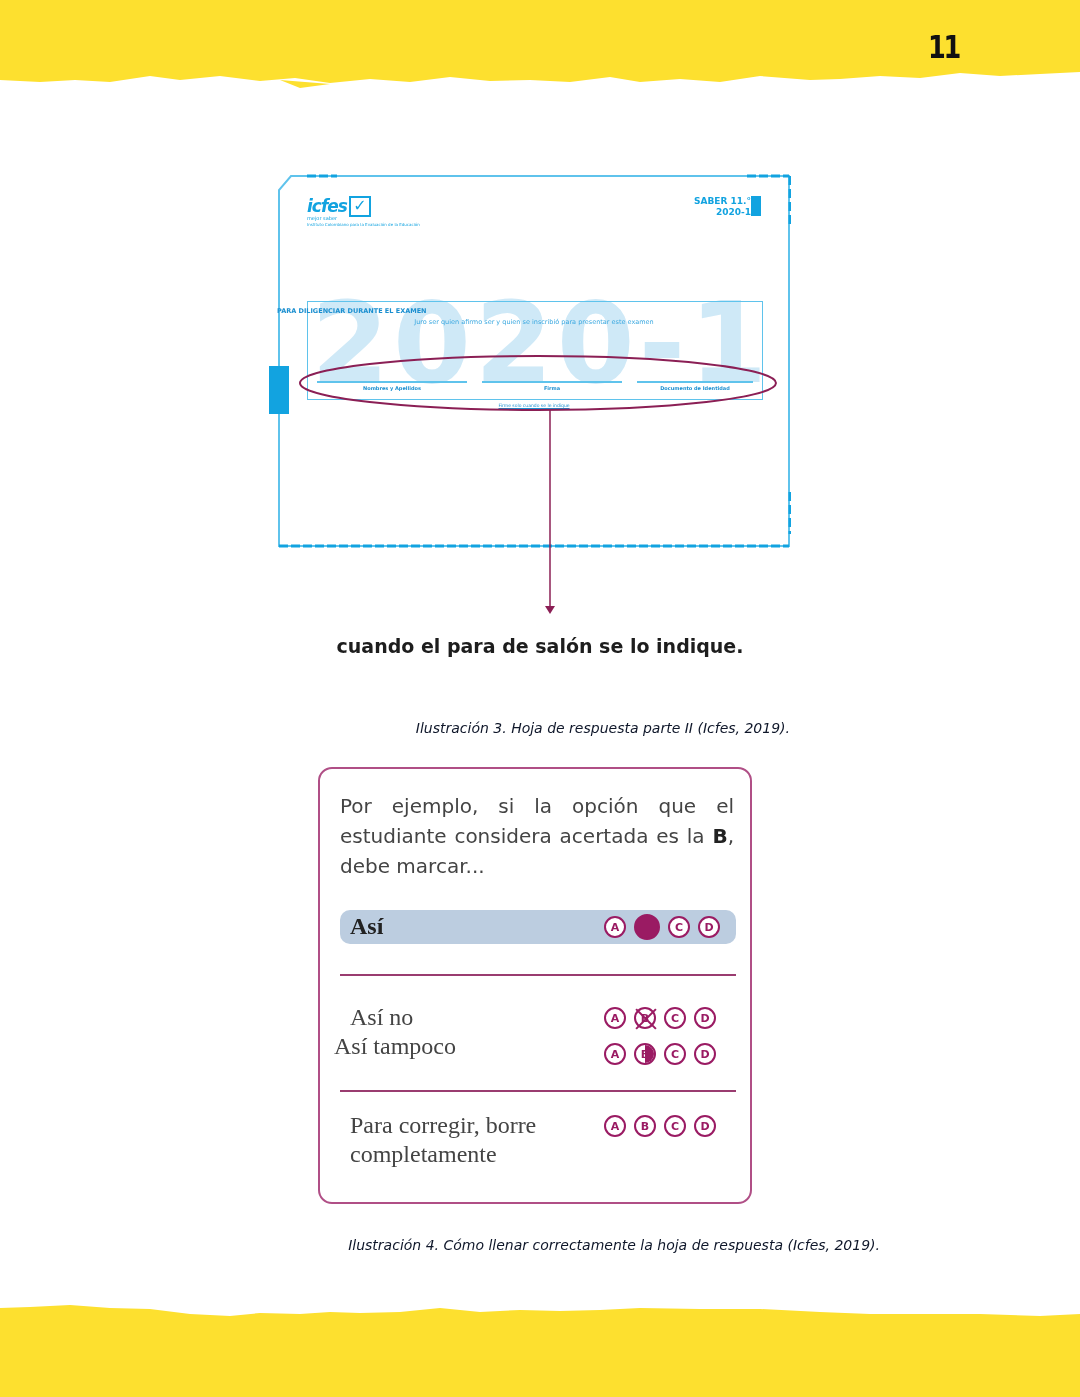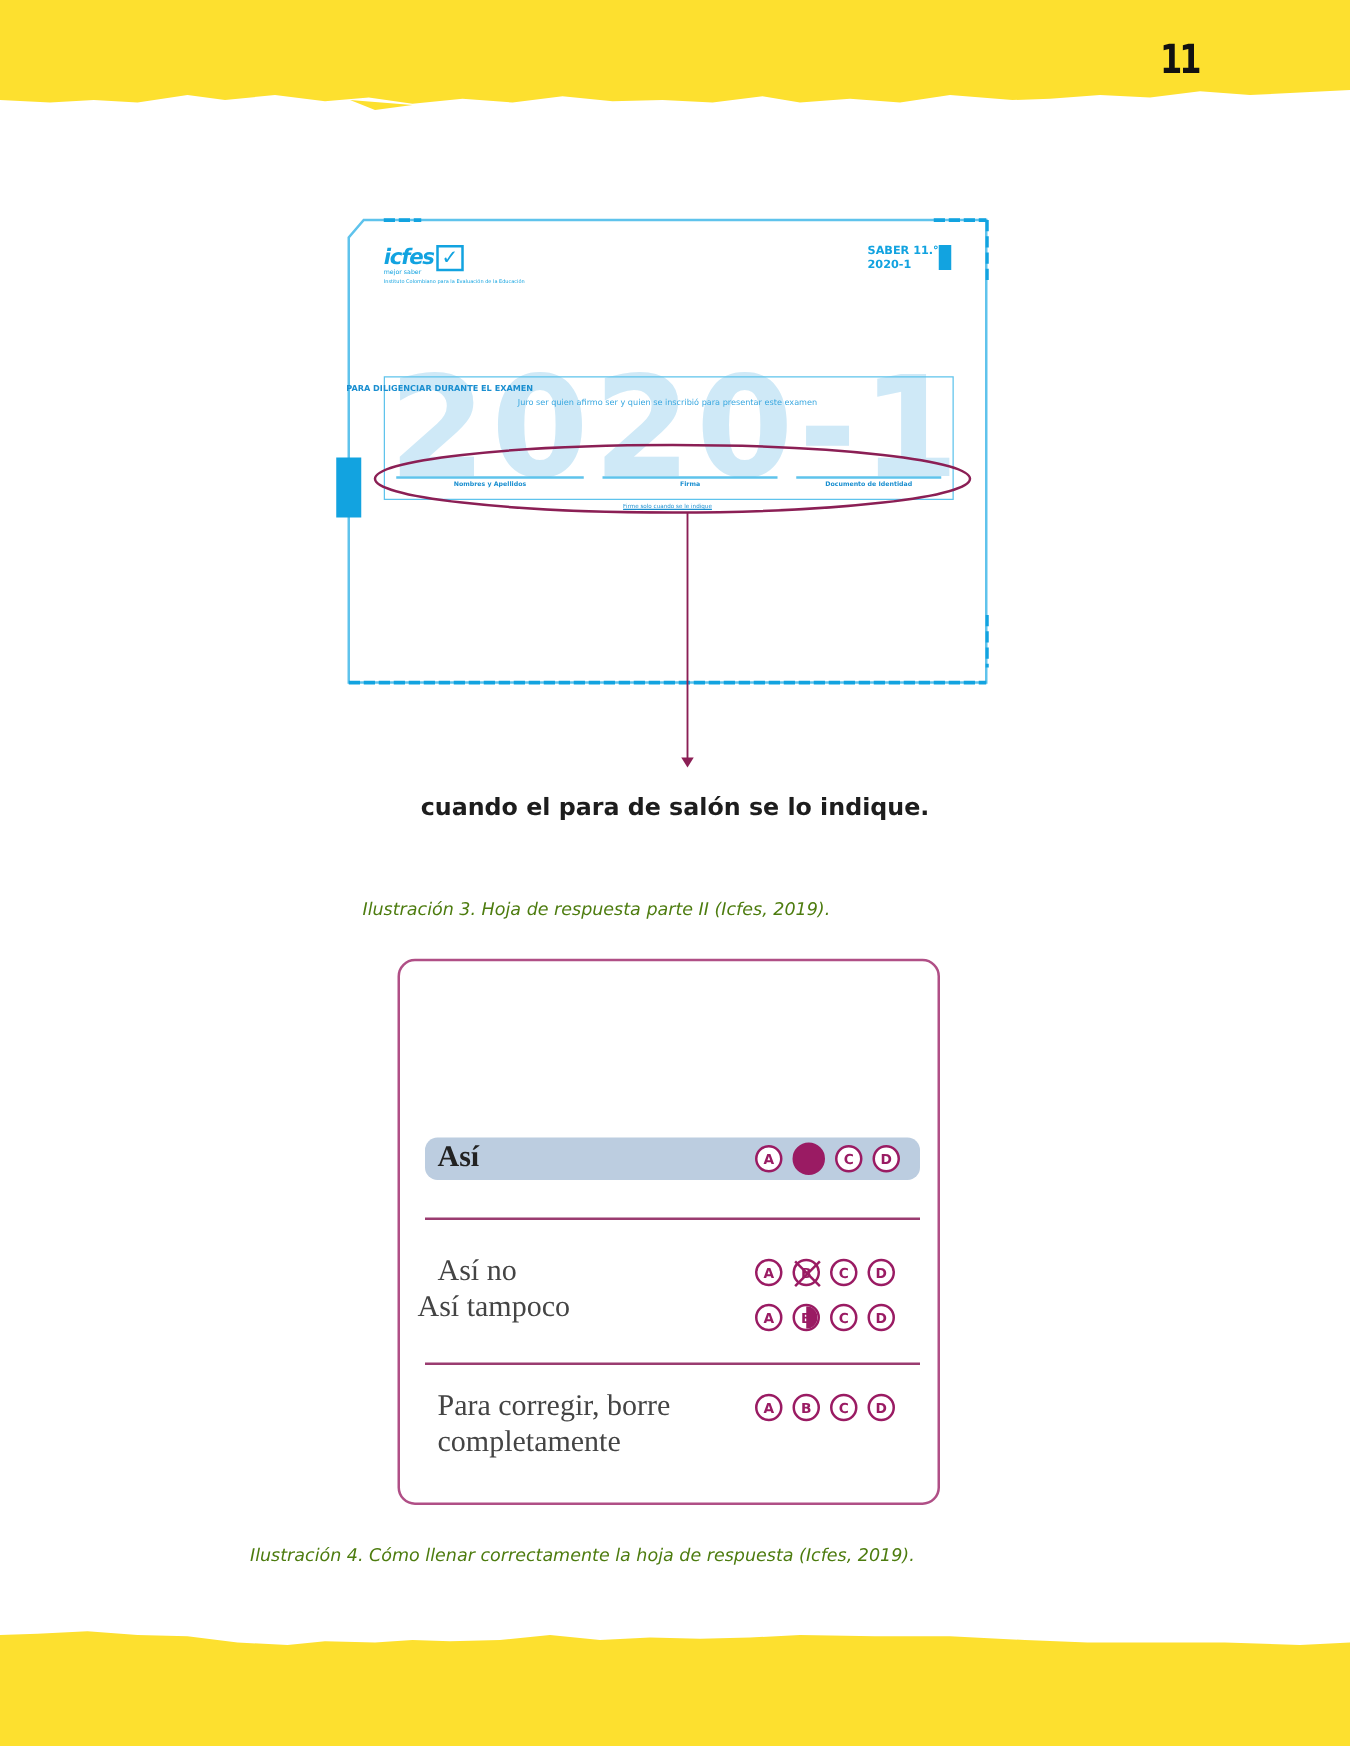--- a/index.html
+++ b/index.html
@@ -11,33 +11,33 @@
   .page-number{position:absolute;top:28px;left:928px;font-family:"DejaVu Sans",sans-serif;font-weight:bold;font-size:32px;color:#111;letter-spacing:-3px;transform:scaleX(0.8);transform-origin:left;}
 
   
   .sheet{position:absolute;left:277px;top:174px;width:514px;height:374px;}
   .sheet svg{position:absolute;left:0;top:0;}
   .logo{position:absolute;left:30px;top:22px;color:#12a3e0;}
   .logo-word{font-family:"DejaVu Sans",sans-serif;font-style:italic;font-weight:bold;font-size:17px;letter-spacing:-1px;}
   .logo-check{display:inline-block;width:18px;height:17px;border:2px solid #12a3e0;vertical-align:top;margin-left:2px;position:relative;font-size:16px;line-height:16px;text-align:center;font-weight:bold;}
   .logo-tag{font-size:5px;color:#12a3e0;margin-top:-2px;}
   .logo-sub{font-size:4px;color:#12a3e0;margin-top:1px;white-space:nowrap;}
-  .saber{position:absolute;right:40px;top:22px;color:#12a3e0;font-weight:bold;font-size:9px;line-height:11px;}
+  .saber{position:absolute;right:40px;top:22px;text-align:right;color:#12a3e0;font-weight:bold;font-size:9px;line-height:11px;}
   .saber-mark{position:absolute;right:30px;top:22px;width:10px;height:20px;background:#12a3e0;}
   .side-mark{position:absolute;left:-8px;top:192px;width:20px;height:48px;background:#12a3e0;}
   .watermark{position:absolute;left:34px;top:114px;font-family:"DejaVu Sans",sans-serif;font-weight:bold;font-size:112px;color:#cfe9f7;letter-spacing:4px;line-height:110px;}
   .inner-box{position:absolute;left:30px;top:127px;width:454px;height:97px;border:1.5px solid #5fc3ec;}
   .inner-title{position:absolute;left:0;top:133px;width:514px;text-align:left;font-size:6.5px;font-weight:bold;color:#1b8fd0;}
   .inner-oath{position:absolute;left:0;top:144px;width:514px;text-align:center;font-size:6.5px;color:#3aa8e0;}
   .sig-line{position:absolute;top:207px;height:2px;background:#5fc3ec;}
   .sig-label{position:absolute;top:211px;font-size:5px;color:#1b8fd0;font-weight:bold;text-align:center;}
   .sig-note{position:absolute;left:0;top:229px;width:514px;text-align:center;font-size:4.5px;color:#1b8fd0;text-decoration:underline;}
 
   .instruction{position:absolute;left:290px;top:633px;width:500px;text-align:center;font-family:"DejaVu Sans",sans-serif;font-weight:bold;font-size:19px;line-height:26px;color:#1d1d1d;}
-  .caption{position:absolute;text-align:left;font-family:"DejaVu Sans",sans-serif;font-style:italic;font-size:14px;color:#4d7c0f;}
+  .caption{position:absolute;text-align:right;font-family:"DejaVu Sans",sans-serif;font-style:italic;font-size:14px;color:#0f172a;}
   #caption-3{left:290px;top:720px;width:500px;}
   #caption-4{left:200px;top:1237px;width:680px;}
 
   
   .card{position:absolute;left:318px;top:767px;width:434px;height:437px;border:2.5px solid #b04f86;border-radius:14px;box-sizing:border-box;}
   .card-intro{position:absolute;left:20px;top:22px;width:394px;font-family:"DejaVu Sans",sans-serif;font-size:20px;line-height:30px;color:#444;text-align:justify;text-align-last:left;}
   .card-intro b{color:#222;}
   .row-highlight{position:absolute;left:20px;top:141px;width:396px;height:34px;background:#bccde0;border-radius:10px;}
   .row-label{position:absolute;font-family:Liberation Serif, serif;font-size:24px;color:#444;line-height:29px;}
   .row-label.bold{font-weight:bold;color:#222;}
@@ -101,20 +101,21 @@
   <polygon points="545,606 555,606 550,614" fill="#8b1f55"></polygon>
 </svg>
 
 <div class="instruction">
   <div>cuando el para de salón se lo indique.</div>
 </div>
 
 <div id="caption-3" class="caption">Ilustración 3. Hoja de respuesta parte II (Icfes, 2019).</div>
 
 <div class="card">
+  <div class="card-intro"><span>Por ejemplo, si la opción que el estudiante considera acertada es la </span><b>B</b><span>, debe marcar...</span></div>
 
   <div class="row-highlight"></div>
   <div class="row-label bold" style="left:30px;top:143px;">Así</div>
   <div class="bubbles" style="left:284px;top:147px;">
     <div class="bubble">A</div>
     <div class="bubble filled"></div>
     <div class="bubble">C</div>
     <div class="bubble">D</div>
   </div>
 

